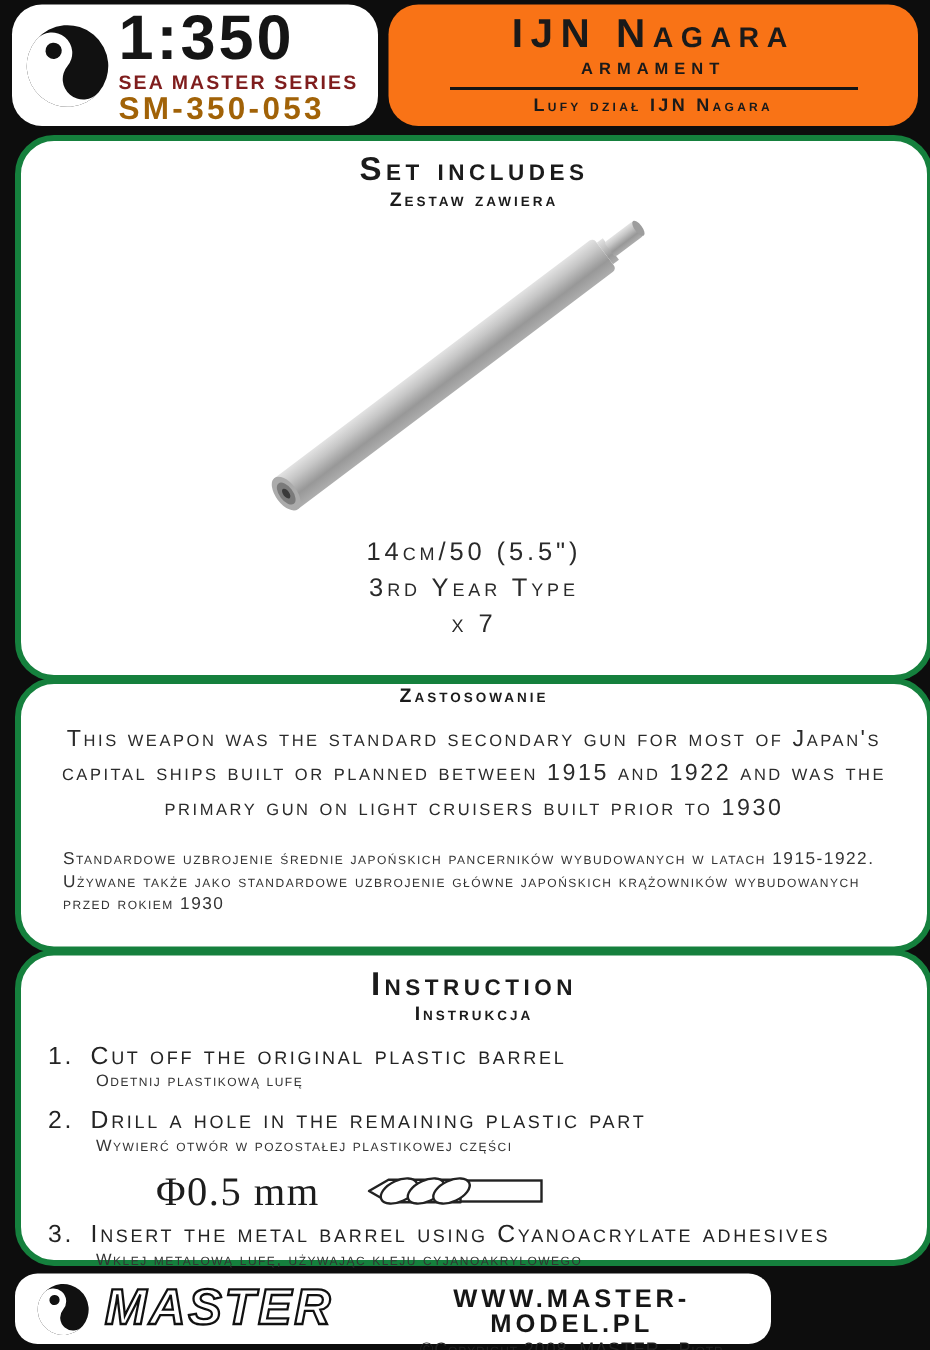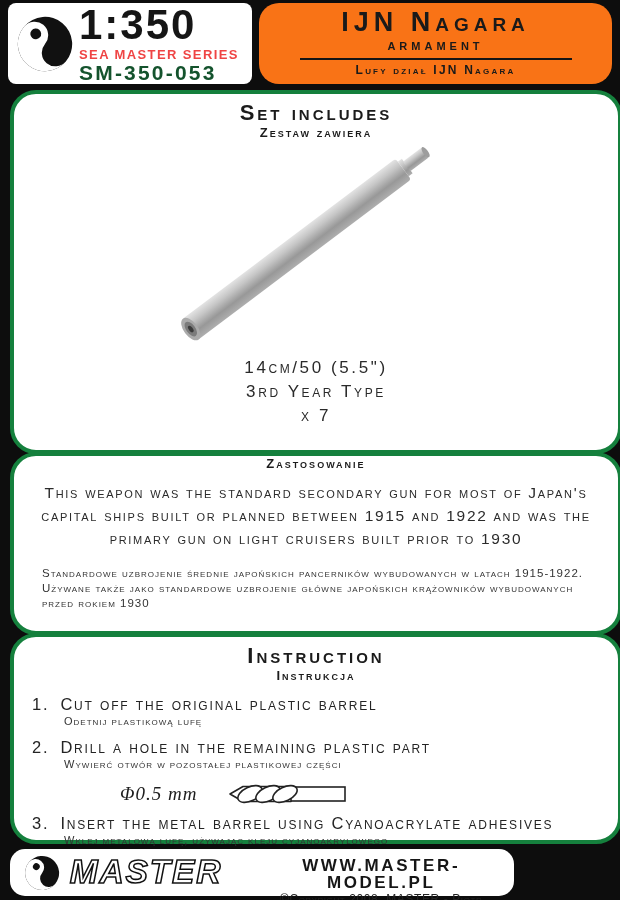--- a/index.html
+++ b/index.html
@@ -6,27 +6,27 @@
   body{
     width:620px;height:900px;position:relative;overflow:hidden;
     background:#0d0d0d;
     font-family:"Liberation Sans",sans-serif;
     color:#1e1e1e;
   }
   .sc{font-variant:small-caps;}
   
   .badge{
     position:absolute;left:8px;top:3px;width:244px;height:81px;
-    background:#fff;border-radius:8px;
+    background:#fff;border-radius:20px;
     display:flex;align-items:center;box-sizing:border-box;padding-left:8px;
   }
   .badge-text{display:flex;flex-direction:column;margin-left:5px;line-height:1;}
   .scale{font-size:42px;font-weight:bold;letter-spacing:2px;color:#151515;}
-  .series{font-size:13px;font-weight:bold;letter-spacing:1.4px;margin-top:2px;color:#ef4444;text-align:right;}
-  .code{font-size:21px;font-weight:bold;letter-spacing:2.2px;margin-top:1px;color:#14532d;}
+  .series{font-size:13px;font-weight:bold;letter-spacing:1.4px;margin-top:2px;color:#7f1d1d;text-align:right;}
+  .code{font-size:21px;font-weight:bold;letter-spacing:2.2px;margin-top:1px;color:#a16207;}
   .titlebox{
     position:absolute;left:259px;top:3px;width:353px;height:81px;
     background:#f97316;border-radius:20px;text-align:center;box-sizing:border-box;padding-top:5px;
   }
   .ship{font-size:27px;font-weight:bold;letter-spacing:5px;line-height:1.05;color:#1a1a1a;}
   .armament{font-size:16px;font-weight:bold;letter-spacing:4px;line-height:1.1;color:#1a1a1a;}
   .title-divider{width:272px;border:0;border-top:2px solid #141414;margin:4px auto 3px auto;}
   .title-pl{font-size:12px;font-weight:bold;letter-spacing:2.2px;color:#1a1a1a;}
   
   .panel{
@@ -46,21 +46,21 @@
   .use-en{margin:10px auto 16px auto;width:566px;text-align:center;
     font-size:15.5px;letter-spacing:1.7px;line-height:23px;color:#2b2b2b;}
   .use-pl{margin:10px auto 0 auto;width:548px;text-align:left;
     font-size:11.5px;letter-spacing:1px;line-height:15px;color:#333;}
   
   .steps{margin:12px 0 0 18px;}
   .step-line{display:flex;gap:11px;font-size:16.5px;letter-spacing:1.8px;color:#242424;line-height:19px;}
   .step-sub{margin:1px 0 0 32px;font-size:11px;letter-spacing:1px;color:#333;line-height:13px;}
   .step-gap{margin-top:10px;}
   .drill-row{display:flex;align-items:center;gap:30px;margin:7px 0 4px 72px;height:32px;}
-  .drill-label{font-family:"Liberation Serif",serif;font-style:italic;font-size:19px;color:#1d1d1d;letter-spacing:1px;font-variant:normal;margin-left:16px;}
+  .drill-label{font-family:"Liberation Serif",serif;font-size:27px;color:#1d1d1d;letter-spacing:1px;font-variant:normal;}
   
   .footerbox{
     position:absolute;left:10px;top:849px;width:504px;height:47px;
     background:#fff;border-radius:15px;display:flex;align-items:center;box-sizing:border-box;padding:0 8px 0 14px;
   }
   .footer-right{margin-left:auto;text-align:center;line-height:1.05;padding-right:4px;}
   .site{font-size:17px;font-weight:bold;letter-spacing:2.6px;color:#161616;margin-top:44px;}
   .copyright{font-size:12px;letter-spacing:0.6px;color:#222;margin-top:1px;}
   .produced{font-size:12.5px;letter-spacing:1.8px;color:#222;margin-top:1px;}
 </style>

